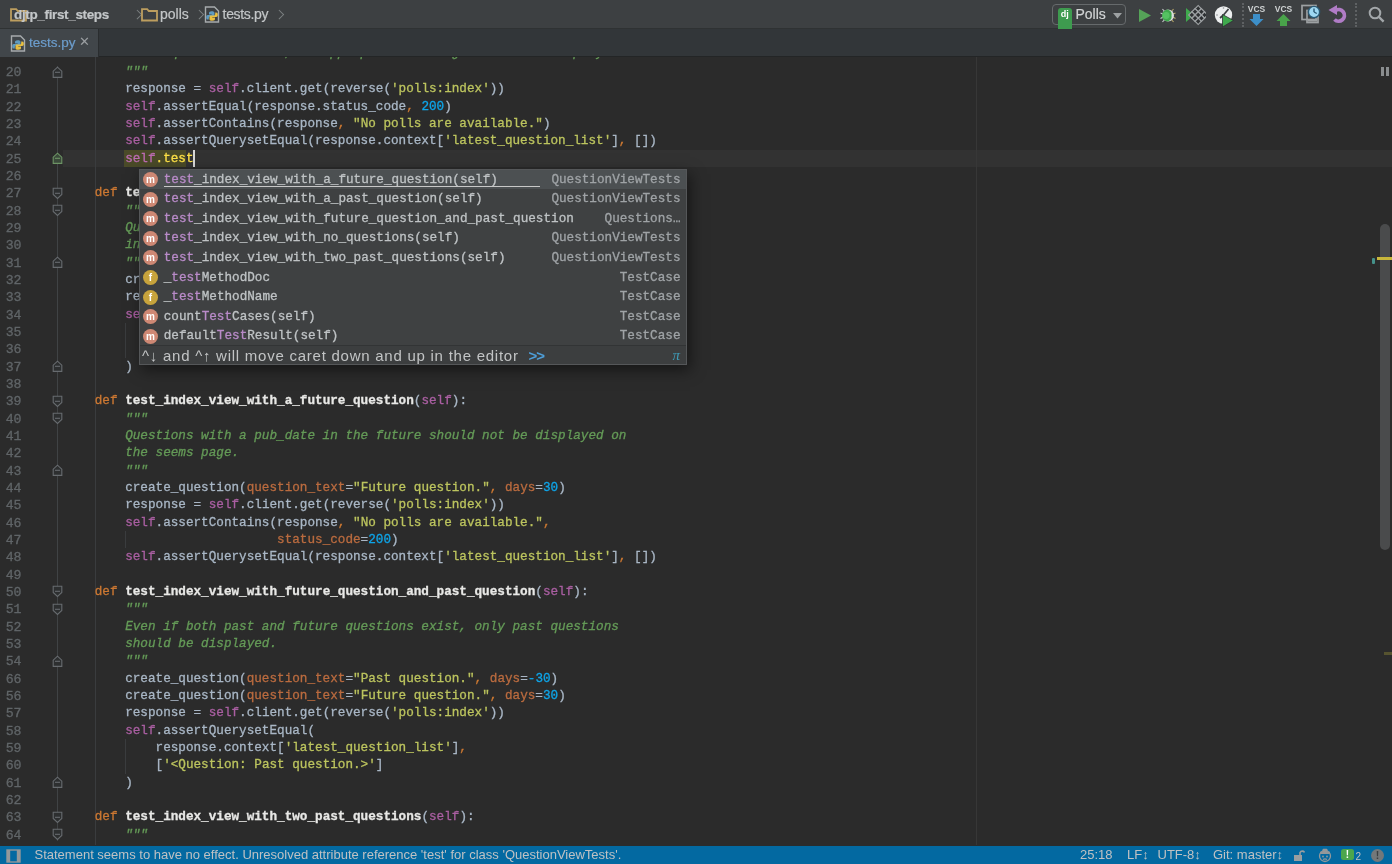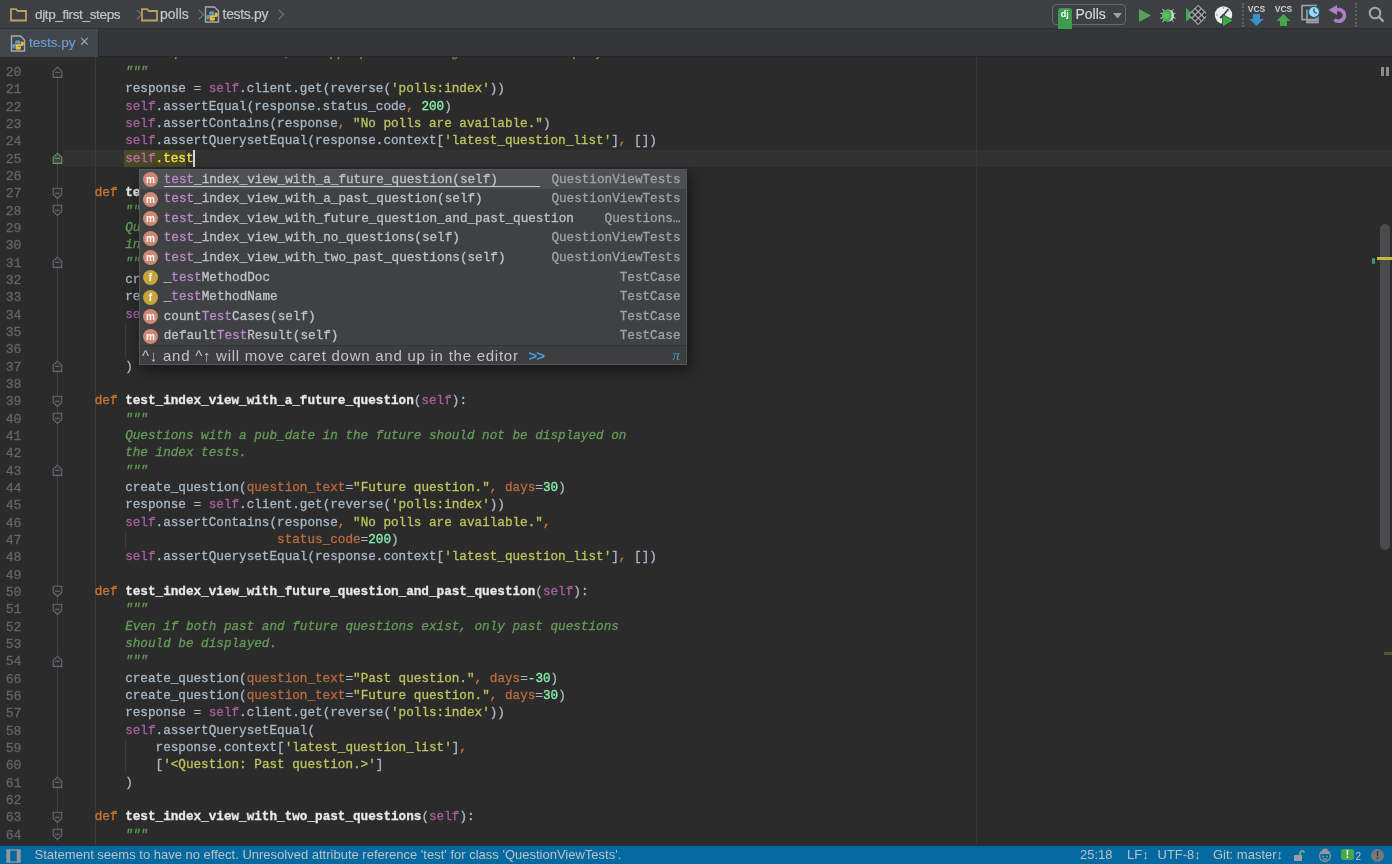--- a/index.html
+++ b/index.html
@@ -15,21 +15,21 @@
 #ed{position:absolute;left:0;top:57px;width:1392px;height:788px;background:#2b2b2b;overflow:hidden;font-family:"Liberation Mono",monospace;font-size:12.66px}
 #ed .ln,#ed .gn{-webkit-text-stroke:0.3px currentColor}
 #caretrow{position:absolute;left:63px;top:92.78px;width:1329px;height:17.33px;background:#323232}
 #foldline{position:absolute;left:57px;top:9px;width:1px;height:775px;background:#404345}
 .ig{position:absolute;width:1px;background:#3a3c3e}
 #margin{position:absolute;left:976px;top:0;width:1px;height:788px;background:#373737}
 .ln{position:absolute;left:64.4px;height:17.33px;line-height:17.33px;white-space:pre;color:#a9b7c6}
 .gn{position:absolute;left:0;width:21.5px;height:17.33px;line-height:17.33px;text-align:right;color:#606568;font-size:13.2px;padding-top:1px}
 .fm{position:absolute;left:52px}
 .k{color:#cc7832}.c{color:#cc7832}.s{color:#bcc45e}.d{color:#649a57;font-style:italic}
-.sf{color:#aa5fa2}.n{color:#86efac}.kw{color:#ba6b3f}.fn{color:#e8e8e6;font-weight:bold}
+.sf{color:#aa5fa2}.n{color:#0ea5e9}.kw{color:#ba6b3f}.fn{color:#e8e8e6;font-weight:bold}
 #selbox{position:absolute;left:124.4px;top:93.18px;width:61.2px;height:16.6px;background:#4a4a28}
 #caret{position:absolute;left:193.4px;top:92.98px;width:1.8px;height:17px;background:#d8d8d8}
 #pausebars{position:absolute;left:1380.6px;top:9.5px;width:8px;height:9px;border-left:3px solid #8a8d8f;border-right:3px solid #8a8d8f}
 #thumb{position:absolute;left:1380px;top:166.60px;width:9.5px;height:326px;border-radius:5px;background:rgba(160,164,166,0.27)}
 #ymark{position:absolute;left:1376.5px;top:200.30px;width:15.5px;height:3.2px;background:#c9b73b}
 #ymark2{position:absolute;left:1384px;top:595.00px;width:8px;height:2.5px;background:#56532f}
 #tmark{position:absolute;left:1371.7px;top:200.70px;width:3.6px;height:6.8px;background:#45918a;border-radius:1px}
 #pop{position:absolute;left:139px;top:111.6px;width:548px;height:196.6px;background:#3f4142;border:1px solid #555759;box-shadow:3px 5px 14px rgba(0,0,0,0.5);font-family:"Liberation Mono",monospace;font-size:12.66px}
 .it{position:relative;height:19.62px;line-height:19.62px;white-space:pre;color:#bfc3c5;-webkit-text-stroke:0.3px currentColor}
 .it.sel{background:#4c5052}
@@ -46,21 +46,21 @@
 #hint .pi{position:absolute;right:6px;top:0;color:#3e9cb8;font-family:"Liberation Serif",serif;font-style:italic;font-size:15px;letter-spacing:0}
 #status{position:absolute;left:0;top:845px;width:1392px;height:19px;background:#0369a1;border-top:1px solid #292c2d;font-size:13px;color:#bfc1c3}
 #status .msg{position:absolute;left:34.5px;top:0;line-height:18px}
 #status .ri{position:absolute;top:0;line-height:18px}
 </style></head><body>
 <div id="app">
   <div id="nav">
     <svg class="navsvg" style="left:10px;top:7px" width="17" height="15" viewBox="0 0 17 15">
         <path d="M1 2.2 L6.2 2.2 L7.8 4 L16 4 L16 13.5 L1 13.5 Z" fill="none" stroke="#bd9e5f" stroke-width="1.8"></path>
       </svg>
-    <span class="bc" style="left:35px;font-weight:normal;font-size:13.5px;letter-spacing:-0.35px">djtp_first_steps</span>
+    <span class="bc" style="left:14px;font-weight:bold;font-size:13.5px;letter-spacing:-0.35px">djtp_first_steps</span>
     <span class="chev" style="left:134px"></span>
     <svg class="navsvg" style="left:141px;top:7px" width="17" height="15" viewBox="0 0 17 15">
         <path d="M1 2.2 L6.2 2.2 L7.8 4 L16 4 L16 13.5 L1 13.5 Z" fill="none" stroke="#bd9e5f" stroke-width="1.8"></path>
       </svg>
     <span class="bc" style="left:160px">polls</span>
     <span class="chev" style="left:196px"></span>
     <svg class="navsvg" style="left:204px;top:6px" width="16" height="17" viewBox="0 0 16 17">
       <path d="M1.5 1 L10.5 1 L14.5 5 L14.5 16 L1.5 16 Z" fill="#3c3f41" stroke="#a7abad" stroke-width="1.4"></path>
       <path d="M7.6 5.2 c-2.2 0 -2.6 1 -2.6 2 l0 1.2 2.7 0 0 0.6 -3.9 0 c-1 0 -1.6 0.8 -1.6 2.2 0 1.4 0.6 2.3 1.6 2.3 l1 0 0 -1.4 c0 -1 0.8 -1.6 1.7 -1.6 l2.6 0 c0.8 0 1.4 -0.7 1.4 -1.5 l0 -2.2 c0 -1 -1 -1.6 -2.9 -1.6 Z" fill="#5f9bc0"></path>
       <path d="M8.4 14.8 c2.2 0 2.6 -1 2.6 -2 l0 -1.2 -2.7 0 0 -0.6 3.9 0 c1 0 1.6 -0.8 1.6 -2.2 0 -1.4 -0.6 -2.3 -1.6 -2.3 l-1 0 0 1.4 c0 1 -0.8 1.6 -1.7 1.6 l-2.6 0 c-0.8 0 -1.4 0.7 -1.4 1.5 l0 2.2 c0 1 1 1.6 2.9 1.6 Z" fill="#e8bf41"></path>
@@ -286,21 +286,21 @@
       <div class="ln" style="top:214.09px">        create_question(<span class="kw">question_text</span>=<span class="s">"Past question."</span><span class="c">,</span> <span class="kw">days</span>=<span class="n">-30</span>)</div>
       <div class="ln" style="top:231.42px">        response = <span class="sf">self</span>.client.get(reverse(<span class="s">'polls:index'</span>))</div>
       <div class="ln" style="top:248.75px"><span class="sf">        self</span>.assertQuerysetEqual(</div>
       <div class="ln" style="top:266.08px">            response.context[<span class="s">'latest_question_list'</span>]<span class="c">,</span></div>
       <div class="ln" style="top:283.41px">            [<span class="s">'&lt;Question: Past question.&gt;'</span>]</div>
       <div class="ln" style="top:300.74px">        )</div>
       <div class="ln" style="top:318.07px"></div>
       <div class="ln" style="top:335.40px"><span class="k">    def </span><span class="fn">test_index_view_with_a_future_question</span>(<span class="sf">self</span>):</div>
       <div class="ln" style="top:352.73px"><span class="d">        """</span></div>
       <div class="ln" style="top:370.06px"><span class="d">        Questions with a pub_date in the future should not be displayed on</span></div>
-      <div class="ln" style="top:387.39px"><span class="d">        the index tests.</span></div>
+      <div class="ln" style="top:387.39px"><span class="d">        the seems page.</span></div>
       <div class="ln" style="top:404.72px"><span class="d">        """</span></div>
       <div class="ln" style="top:422.05px">        create_question(<span class="kw">question_text</span>=<span class="s">"Future question."</span><span class="c">,</span> <span class="kw">days</span>=<span class="n">30</span>)</div>
       <div class="ln" style="top:439.38px">        response = <span class="sf">self</span>.client.get(reverse(<span class="s">'polls:index'</span>))</div>
       <div class="ln" style="top:456.71px"><span class="sf">        self</span>.assertContains(response<span class="c">,</span> <span class="s">"No polls are available."</span><span class="c">,</span></div>
       <div class="ln" style="top:474.04px">                            <span class="kw">status_code</span>=<span class="n">200</span>)</div>
       <div class="ln" style="top:491.37px"><span class="sf">        self</span>.assertQuerysetEqual(response.context[<span class="s">'latest_question_list'</span>]<span class="c">,</span> [])</div>
       <div class="ln" style="top:508.70px"></div>
       <div class="ln" style="top:526.03px"><span class="k">    def </span><span class="fn">test_index_view_with_future_question_and_past_question</span>(<span class="sf">self</span>):</div>
       <div class="ln" style="top:543.36px"><span class="d">        """</span></div>
       <div class="ln" style="top:560.69px"><span class="d">        Even if both past and future questions exist, only past questions</span></div>

